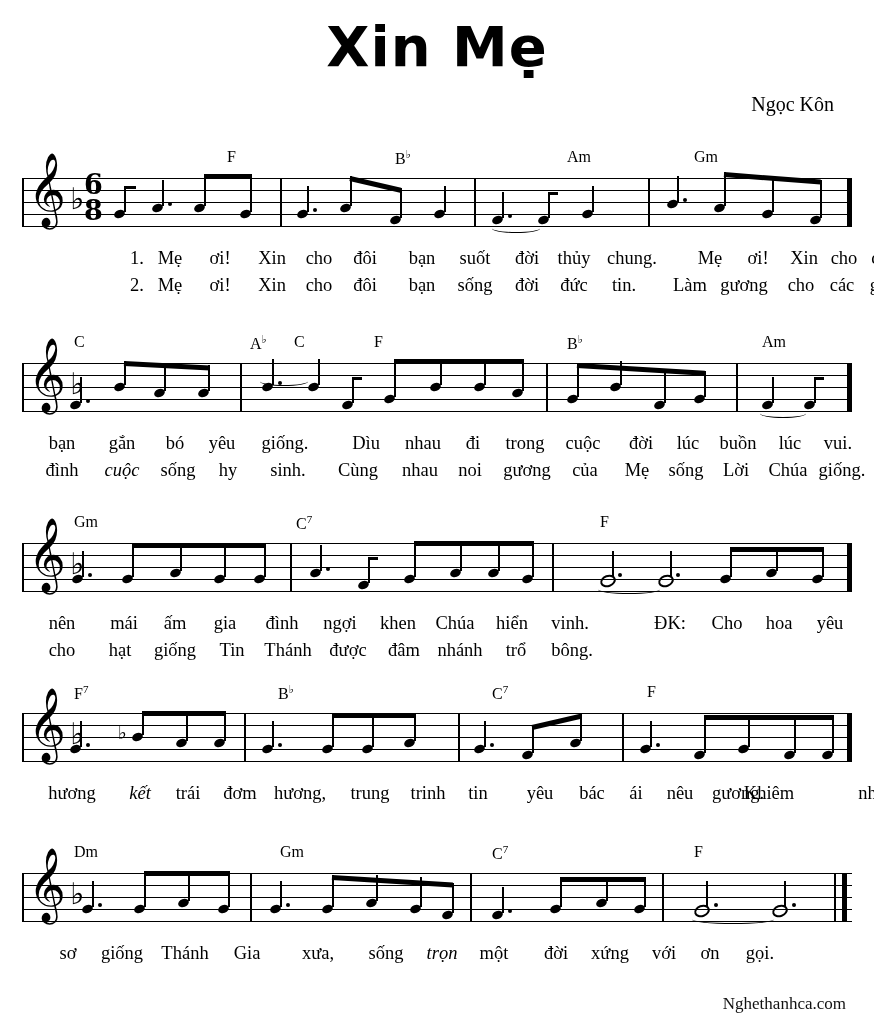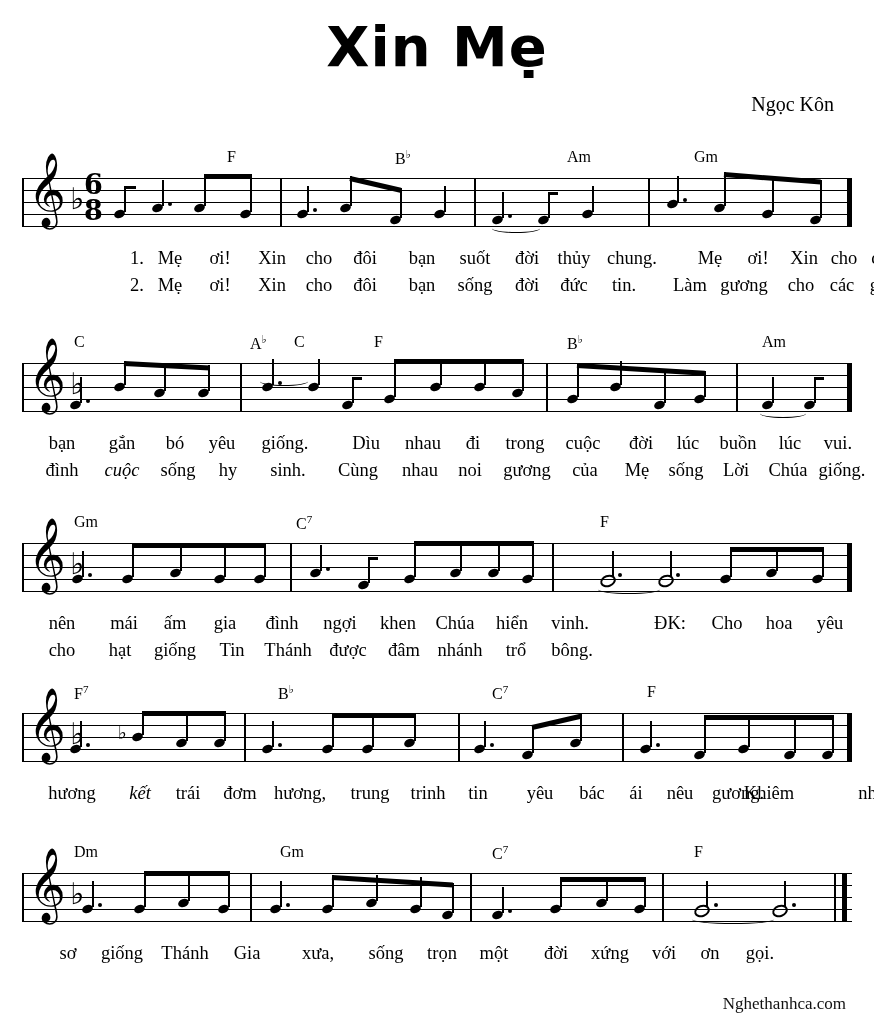--- a/index.html
+++ b/index.html
@@ -676,21 +676,21 @@
       <div class="chord" style="left:672px;">F</div>
     </div>
 
     <div class="lyric-row" style="top:78px;">
       <span class="syl" style="left:46px;">sơ</span>
       <span class="syl" style="left:100px;">giống</span>
       <span class="syl" style="left:163px;">Thánh</span>
       <span class="syl" style="left:225px;">Gia</span>
       <span class="syl" style="left:296px;">xưa,</span>
       <span class="syl" style="left:364px;">sống</span>
-      <span class="syl" style="left:420px;">trọn</span>
+      <span class="syl" style="left:420px;font-style:italic;">trọn</span>
       <span class="syl" style="left:472px;">một</span>
       <span class="syl" style="left:534px;">đời</span>
       <span class="syl" style="left:588px;">xứng</span>
       <span class="syl" style="left:642px;">với</span>
       <span class="syl" style="left:688px;">ơn</span>
       <span class="syl" style="left:738px;">gọi.</span>
     </div>
   </div>
 
   <div class="watermark">Nghethanhca.com</div>

